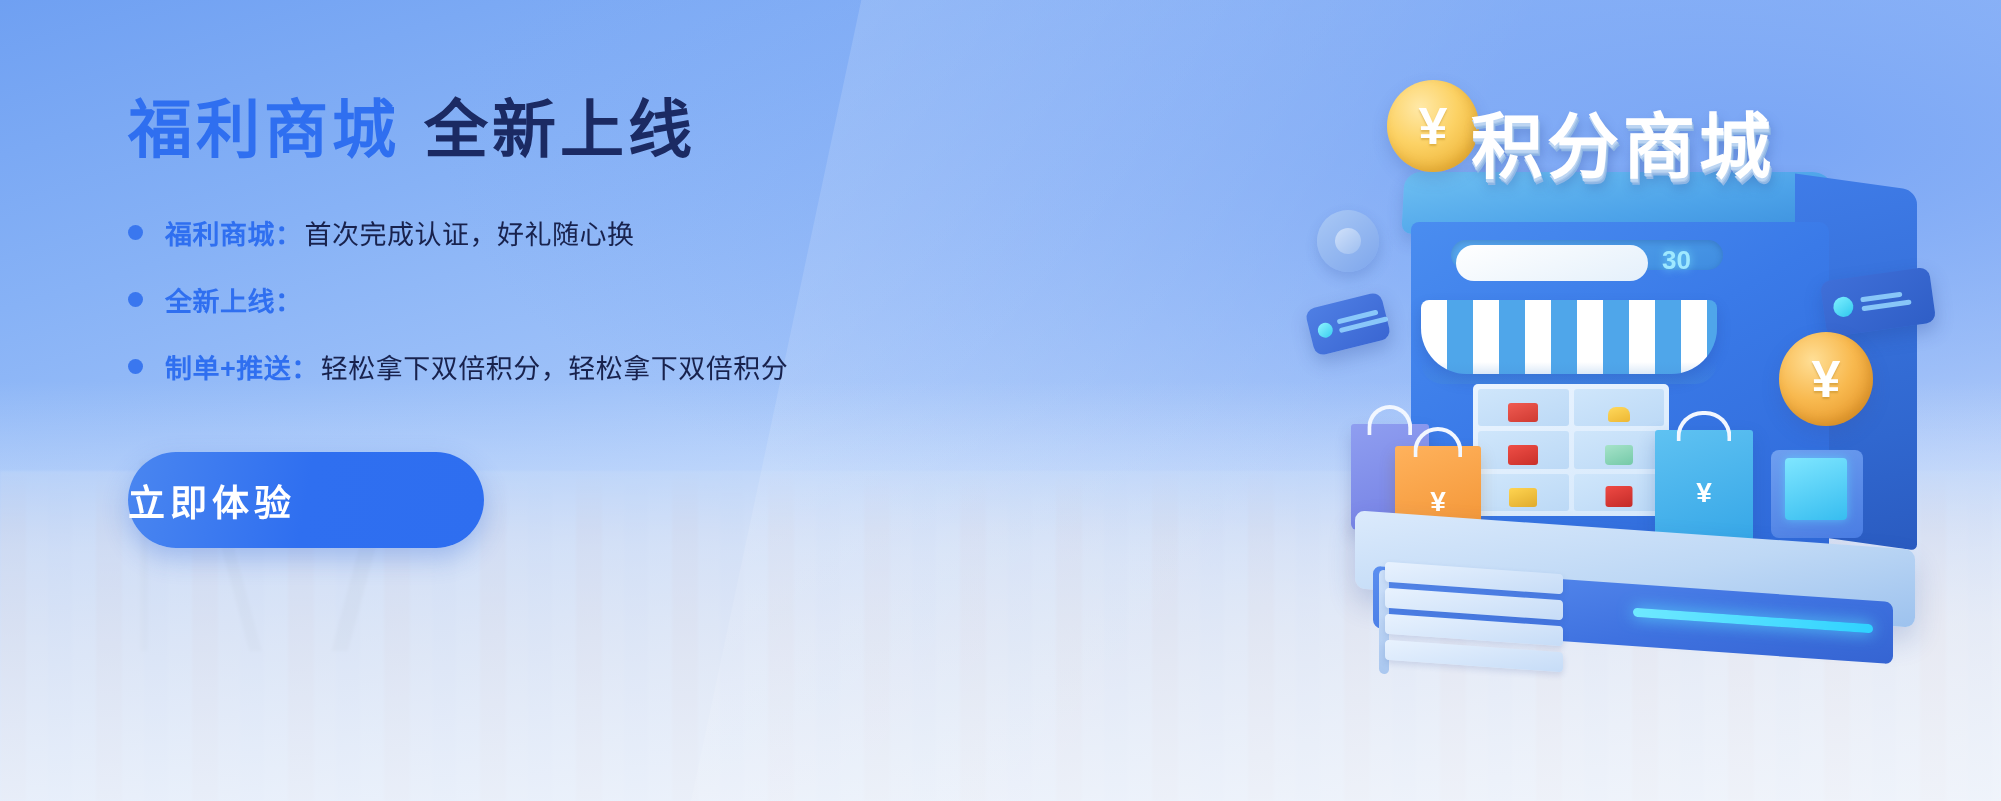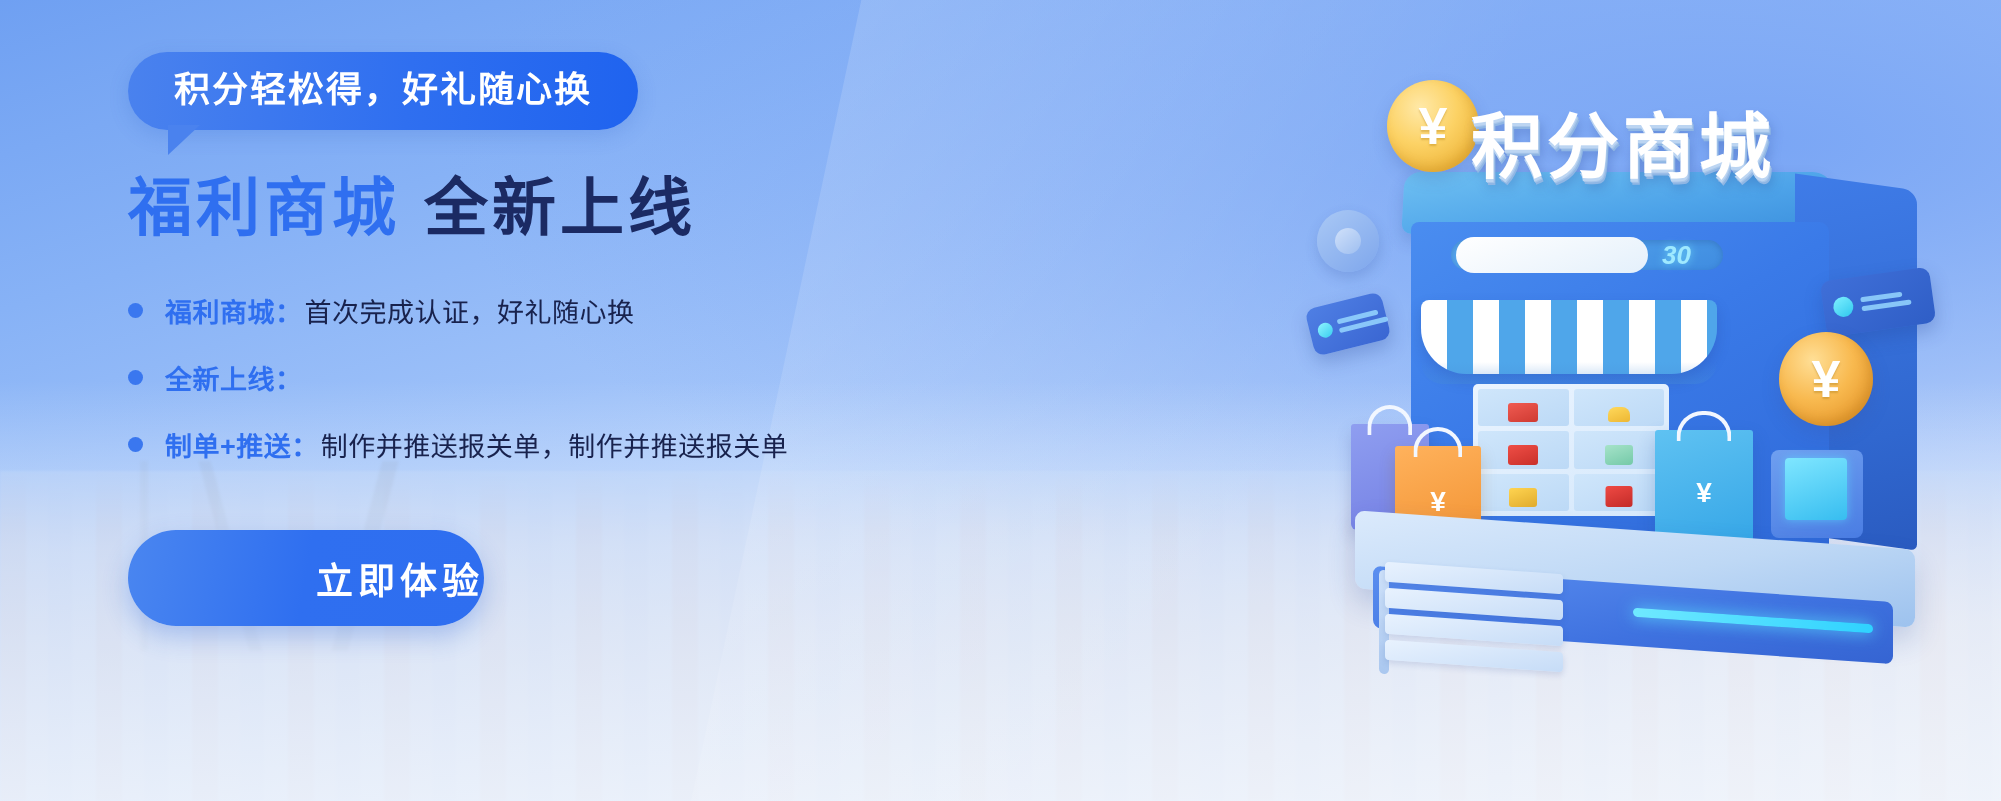--- a/index.html
+++ b/index.html
@@ -91,21 +91,21 @@
   .dot{
     width:15px; height:15px; border-radius:50%;
     background:#3a77ef; flex:0 0 auto;
     margin-right:22px;
   }
   .f-label{ color:#2f6ff0; font-size:27px; font-weight:700; letter-spacing:.5px; }
   .f-desc { color:#18224d; font-size:27px; font-weight:500; letter-spacing:.5px; margin-left:2px; }
 
   .cta{
     margin-top:38px;
-    display:inline-flex; align-items:center; justify-content:flex-end;
+    display:inline-flex; align-items:center; justify-content:flex-start;
     width:356px; height:96px;
     border-radius:48px;
     background:linear-gradient(100deg,#4a86f0 0%,#2f6ff0 50%,#2e6ef0 100%);
     box-shadow:0 10px 26px rgba(44,98,214,.30);
     cursor:pointer; border:none;
   }
   .cta-text{ color:#fff; font-size:37px; font-weight:600; letter-spacing:5px; }
 
   
   .illus{ position:absolute; right:58px; top:32px; width:640px; height:740px; }
@@ -148,21 +148,21 @@
     background:linear-gradient(160deg,#3f7ce8 0%,#3067cf 70%,#2a5bc0 100%);
     border-radius:0 14px 6px 0;
     transform:skewY(8deg);
   }
 
   .screen-bar{
     position:absolute; left:148px; top:208px; width:272px; height:30px;
     border-radius:24px;
     background:linear-gradient(160deg,#59a9ef 0%,#3f8ce0 100%);
     box-shadow:inset 0 2px 6px rgba(20,50,120,.25);
-    display:flex; align-items:center; padding:5px;font-style:italic;
+    display:flex; padding:5px;
   }
   .screen-inner{
     width:192px; height:36px; border-radius:18px;
     background:linear-gradient(160deg,#ffffff 0%,#e4f0fb 100%);
   }
   .screen-num{
     color:#9fe9ff; font-size:26px; font-weight:700; margin-left:14px;
     text-shadow:0 0 8px rgba(120,230,255,.8);
   }
 
@@ -323,43 +323,39 @@
 
 <div class="banner">
 
   <div class="port-band"></div>
   <div class="port-cranes"></div>
   <div class="haze"></div>
   <div class="diag-sheen"></div>
 
   <div class="content">
 
-    <div class="bubble">
-      <div class="bubble-text">积分轻松得，好礼随心换</div>
-      <div class="bubble-tail"></div>
-    </div>
 
     <h1 class="headline">
       <span class="hl-blue">福利商城</span><span class="hl-navy">全新上线</span>
     </h1>
 
     <ul class="features" style="list-style:none;">
       <li class="feature">
         <span class="dot"></span>
         <span class="f-label">福利商城：</span>
         <span class="f-desc">首次完成认证，好礼随心换</span>
       </li>
       <li class="feature">
         <span class="dot"></span>
         <span class="f-label">全新上线：</span>
       </li>
       <li class="feature">
         <span class="dot"></span>
         <span class="f-label">制单+推送：</span>
-        <span class="f-desc">制作并推送报关单，制作并推送报关单</span>
+        <span class="f-desc">轻松拿下双倍积分，轻松拿下双倍积分</span>
       </li>
     </ul>
 
     <button class="cta">
       <span class="cta-text">立即体验</span>
     </button>
   </div>
 
   <div class="illus">
 

